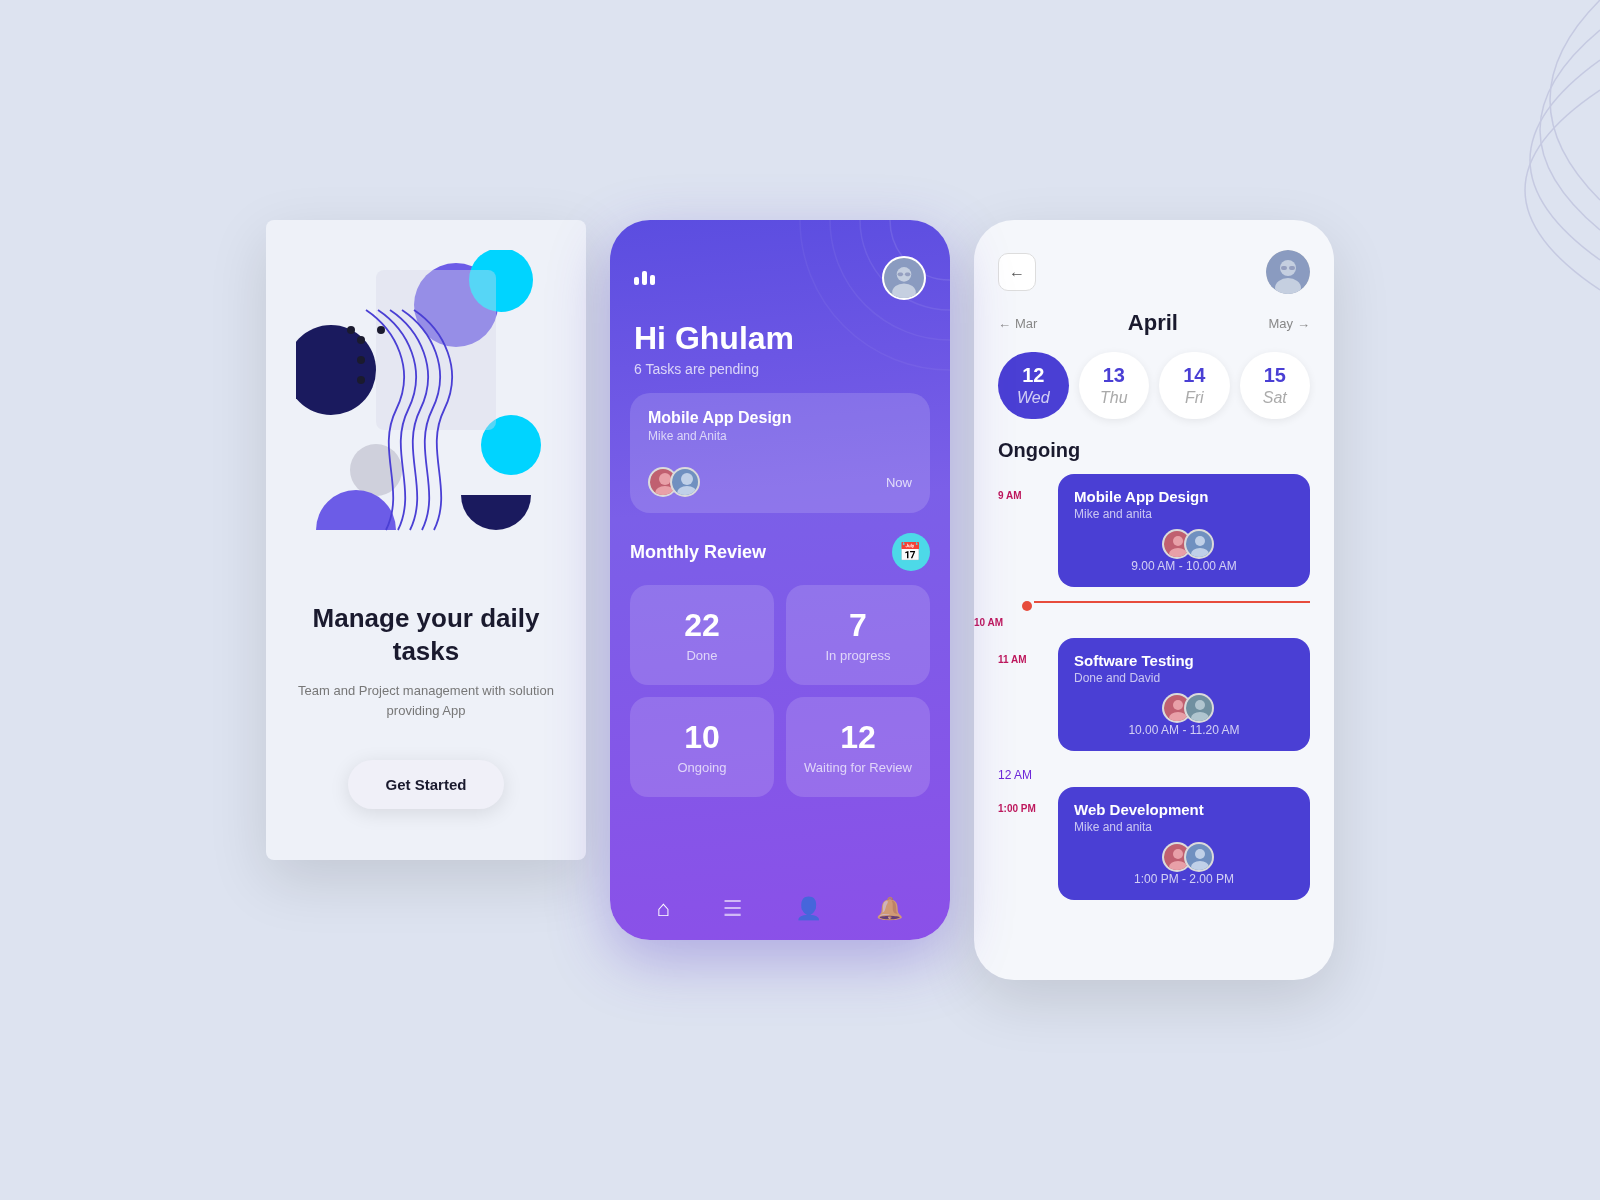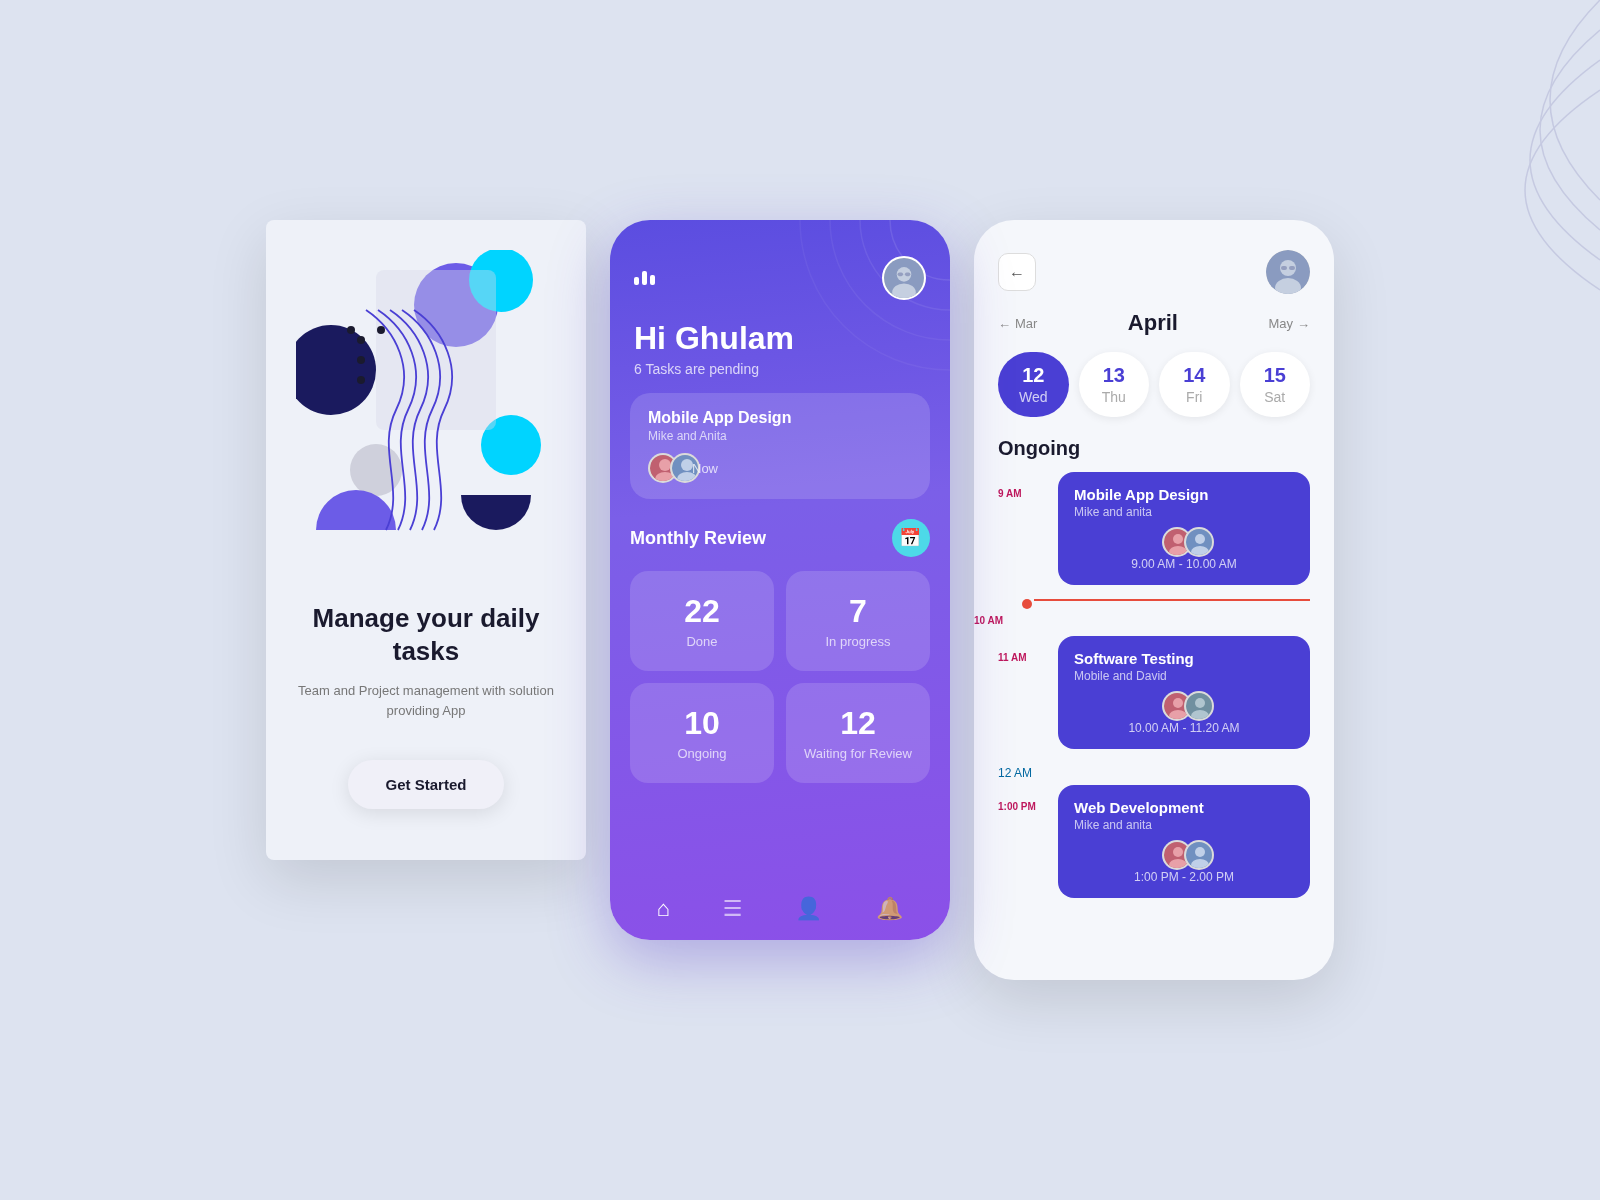--- a/index.html
+++ b/index.html
@@ -135,22 +135,23 @@
       font-weight: 700;
       font-size: 16px;
     }
     .task-card-subtitle {
       color: rgba(255,255,255,0.7);
       font-size: 12px;
       margin-top: 2px;
     }
     .task-card-bottom {
       display: flex;
-      align-items: center;
-      margin-top: 10px;
+      justify-content: space-between;
+      align-items: center;
+      margin-top: 24px;
     }
     .avatars-row {
       display: flex;
     }
     .small-avatar {
       width: 30px;
       height: 30px;
       border-radius: 50%;
       border: 2px solid rgba(255,255,255,0.3);
       background: #ccc;
@@ -312,22 +313,23 @@
       background: white;
       box-shadow: 0 2px 8px rgba(0,0,0,0.07);
     }
     .date-num {
       font-size: 20px;
       font-weight: 700;
     }
     .date-pill.active .date-num { color: white; }
     .date-pill.inactive .date-num { color: #4a3fd4; }
     .date-day {
-      font-size: 14px;
+      font-size: 16px;
       margin-top: 2px;
+      font-style: italic;
     }
     .date-pill.active .date-day { color: rgba(255,255,255,0.75); }
     .date-pill.inactive .date-day { color: #aaa; }
     .ongoing-label {
       padding: 20px 24px 8px;
       font-size: 20px;
       font-weight: 800;
       color: #1a1a2e;
     }
     .timeline {
@@ -605,21 +607,21 @@
       <div style="display:flex;align-items:flex-start;padding:6px 24px 6px 0;">
         <div class="time-label">10 AM</div>
         <div style="width:10px;height:10px;border-radius:50%;background:#e74c3c;flex-shrink:0;"></div>
         <div style="height:1.5px;background:#e74c3c;flex:1;margin-left:2px;"></div>
       </div>
 
       <div class="time-slot">
         <div class="time-label">11 AM</div>
         <div class="event-card">
           <div class="event-title">Software Testing</div>
-          <div class="event-subtitle">Mobile and David</div>
+          <div class="event-subtitle">Done and David</div>
           <div class="event-bottom">
             <div class="avatars-row">
               <div class="small-avatar">
                 <svg width="28" height="28">
                     <circle cx="14" cy="14" r="14" fill="#c06070"></circle>
                     <circle cx="14" cy="11" r="5" fill="#e8a0a8"></circle>
                     <ellipse cx="14" cy="24" rx="9" ry="6" fill="#e8a0a8"></ellipse>
                   </svg>
               </div>
               <div class="small-avatar">
@@ -629,21 +631,21 @@
                     <ellipse cx="14" cy="24" rx="9" ry="6" fill="#b0c5cf"></ellipse>
                   </svg>
               </div>
             </div>
             <div class="event-time-text">10.00 AM - 11.20 AM</div>
           </div>
         </div>
       </div>
 
       <div style="padding:6px 24px 0;">
-        <span style="font-size:12px;color:#0369a1;padding-left:0;">12 AM</span>
+        <span style="font-size:12px;color:#6d28d9;padding-left:0;">12 AM</span>
       </div>
 
       <div class="time-slot">
         <div class="time-label">1:00 PM</div>
         <div class="event-card">
           <div class="event-title">Web Development</div>
           <div class="event-subtitle">Mike and anita</div>
           <div class="event-bottom">
             <div class="avatars-row">
               <div class="small-avatar">

